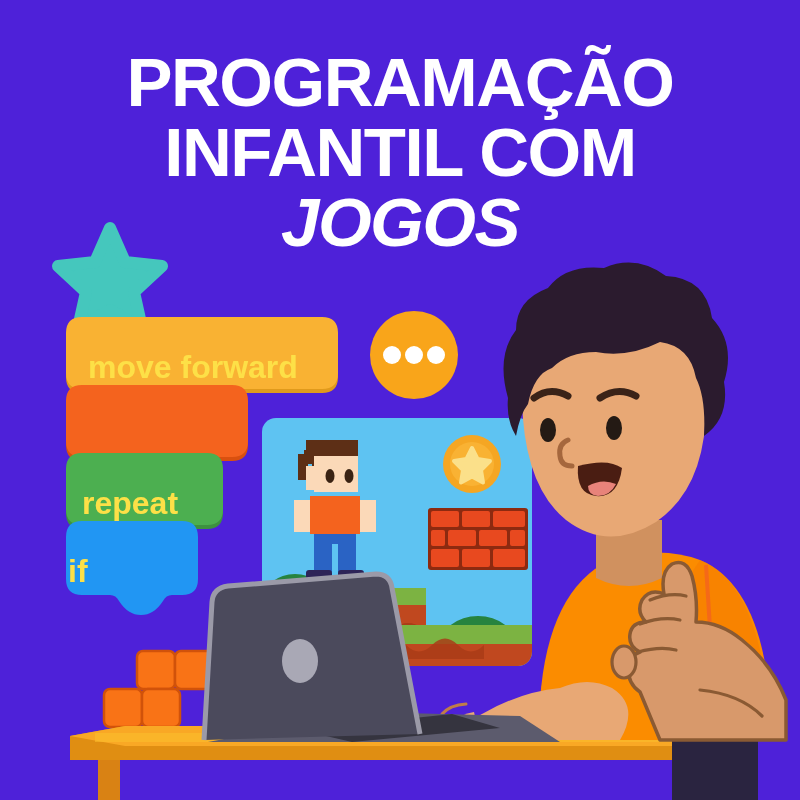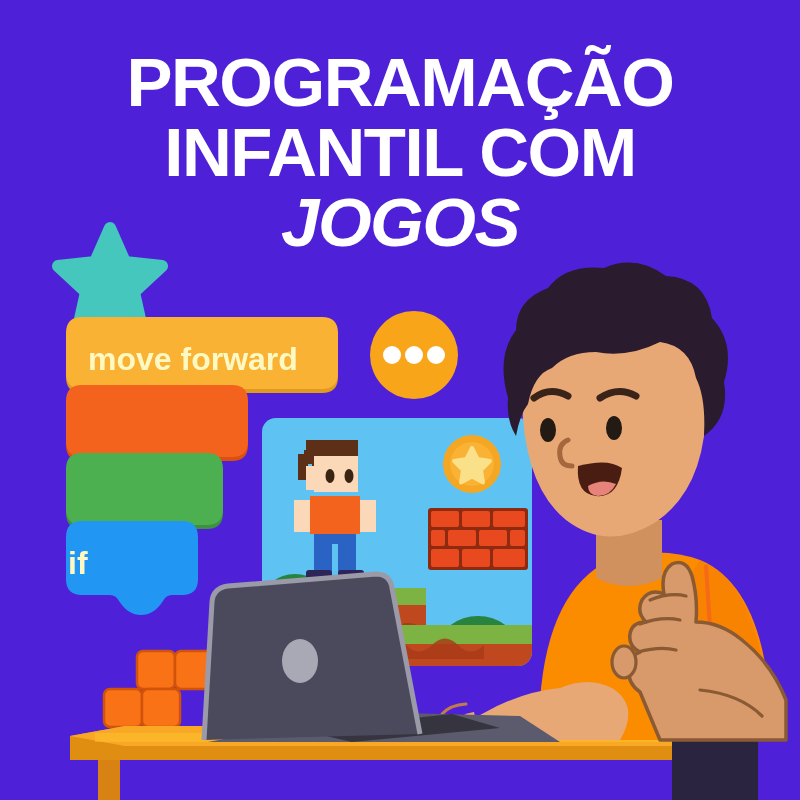--- a/index.html
+++ b/index.html
@@ -29,23 +29,23 @@
     white-space:nowrap;
   }
   .title-line.l1{font-size:69px;}
   .title-line.l2{font-size:69px;}
   .title-line.l3{font-size:69px;font-style:italic;}
 
   
   #code-stack{position:absolute;left:60px;top:315px;z-index:45;}
   .code-block{position:absolute;}
   .code-block .blk-label{
-    position:absolute;color:#fef9c3;font-weight:bold;
+    position:absolute;color:#fde047;font-weight:bold;
     font-family:"Liberation Sans", sans-serif;
-    white-space:nowrap;pointer-events:none;
+    white-space:nowrap;pointer-events:none;margin-top:8px;
   }
   .blk0 .blk-label{left:28px;top:26px;font-size:32px;}
   .blk1 .blk-label{left:22px;top:26px;font-size:32px;}
   .blk2 .blk-label{left:22px;top:26px;font-size:32px;}
   .blk3 .blk-label{left:8px;top:26px;font-size:32px;}
 </style>
 </head>
 <body>
 
 <div id="poster">
@@ -290,20 +290,21 @@
       <svg width="175" height="92" viewBox="0 0 175 92">
         <path d="M6 22 Q6 6 22 6 L147 6 Q163 6 163 22 L163 62
                  Q163 78 147 78 L112 78
                  q-6 0 -9 6 q-9 14 -22 14 q-13 0 -22 -14 q-3 -6 -9 -6 L22 78
                  Q6 78 6 62 Z" fill="#3d9140"></path>
         <path d="M6 18 Q6 2 22 2 L147 2 Q163 2 163 18 L163 58
                  Q163 74 147 74 L112 74
                  q-6 0 -9 6 q-9 14 -22 14 q-13 0 -22 -14 q-3 -6 -9 -6 L22 74
                  Q6 74 6 58 Z" fill="#4caf50"></path>
       </svg>
+      <span class="blk-label">repeat</span>
     </div>
 
     <div class="code-block blk3" style="left:0px;top:204px;width:140px;height:86px;">
       <svg width="150" height="96" viewBox="0 0 150 96">
         <path d="M6 18 Q6 2 22 2 L122 2 Q138 2 138 18 L138 60
                  Q138 76 122 76 L112 76
                  q-6 0 -9 6 q-9 14 -22 14 q-13 0 -22 -14 q-3 -6 -9 -6 L22 76
                  Q6 76 6 60 Z" fill="#2196f3"></path>
       </svg>
       <span class="blk-label">if</span>

